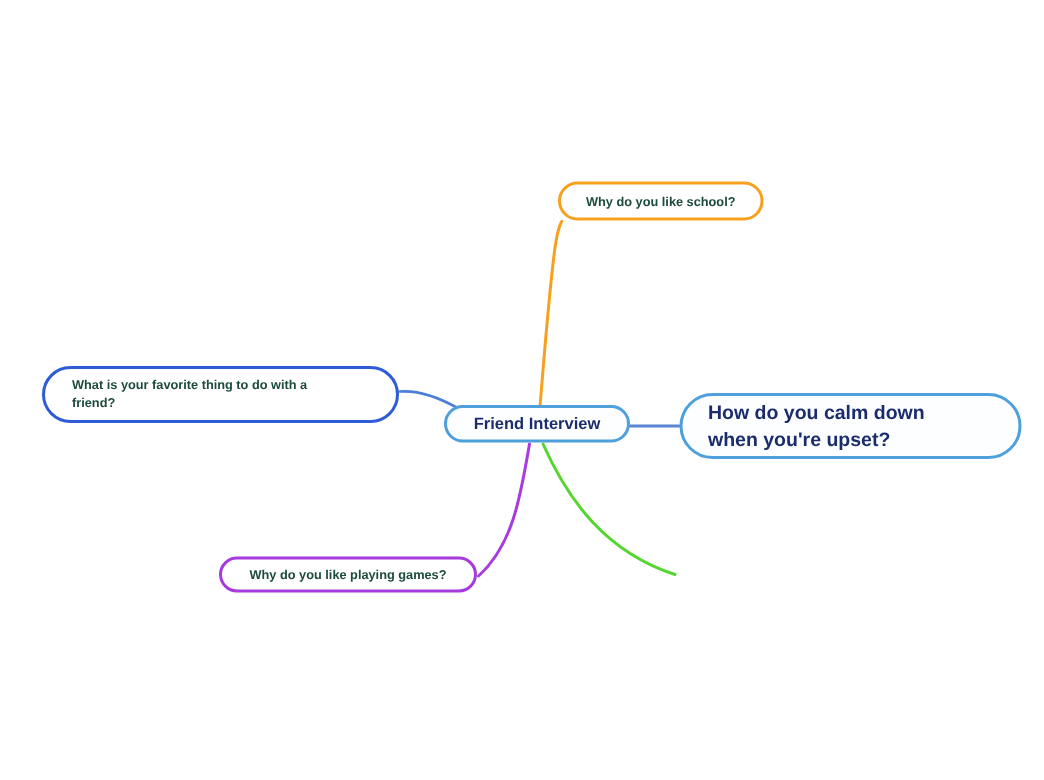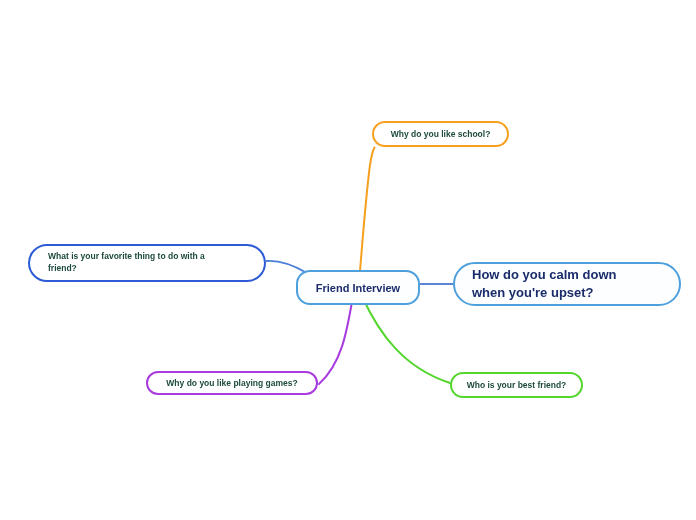--- a/index.html
+++ b/index.html
@@ -49,21 +49,21 @@
     border-radius: 19px;
     padding: 0 34px 0 18px;
     font-size: 8.5px;
     line-height: 1.4;
     white-space: normal;
   }
 
   
   .node-center {
     left: 296px; top: 270px;
-    width: 124px; height: 35px;
+    width: 124px; height: 25px;
     border-radius: 14px;
     justify-content: center;
     font-size: 11px;
     background: #fdfeff;
   }
 
   
   .node-calm {
     left: 453px; top: 262px;
     width: 228px; height: 44px;
@@ -128,17 +128,14 @@
   </div>
 
   <div class="node node-calm" style="border-color: rgb(78, 160, 220);">
     <span class="label" style="color: rgb(26, 44, 107);">How do you calm down when you're upset?</span>
   </div>
 
   <div class="node node-games" style="border-color: rgb(168, 59, 224);">
     <span class="label" style="color: rgb(28, 74, 62);">Why do you like playing games?</span>
   </div>
 
-  <div class="node node-friend" style="border-color: rgb(85, 214, 46);">
-    <span class="label" style="color: rgb(28, 74, 62);">Who is your best friend?</span>
-  </div>
 
 </div>
 
 </body></html>

